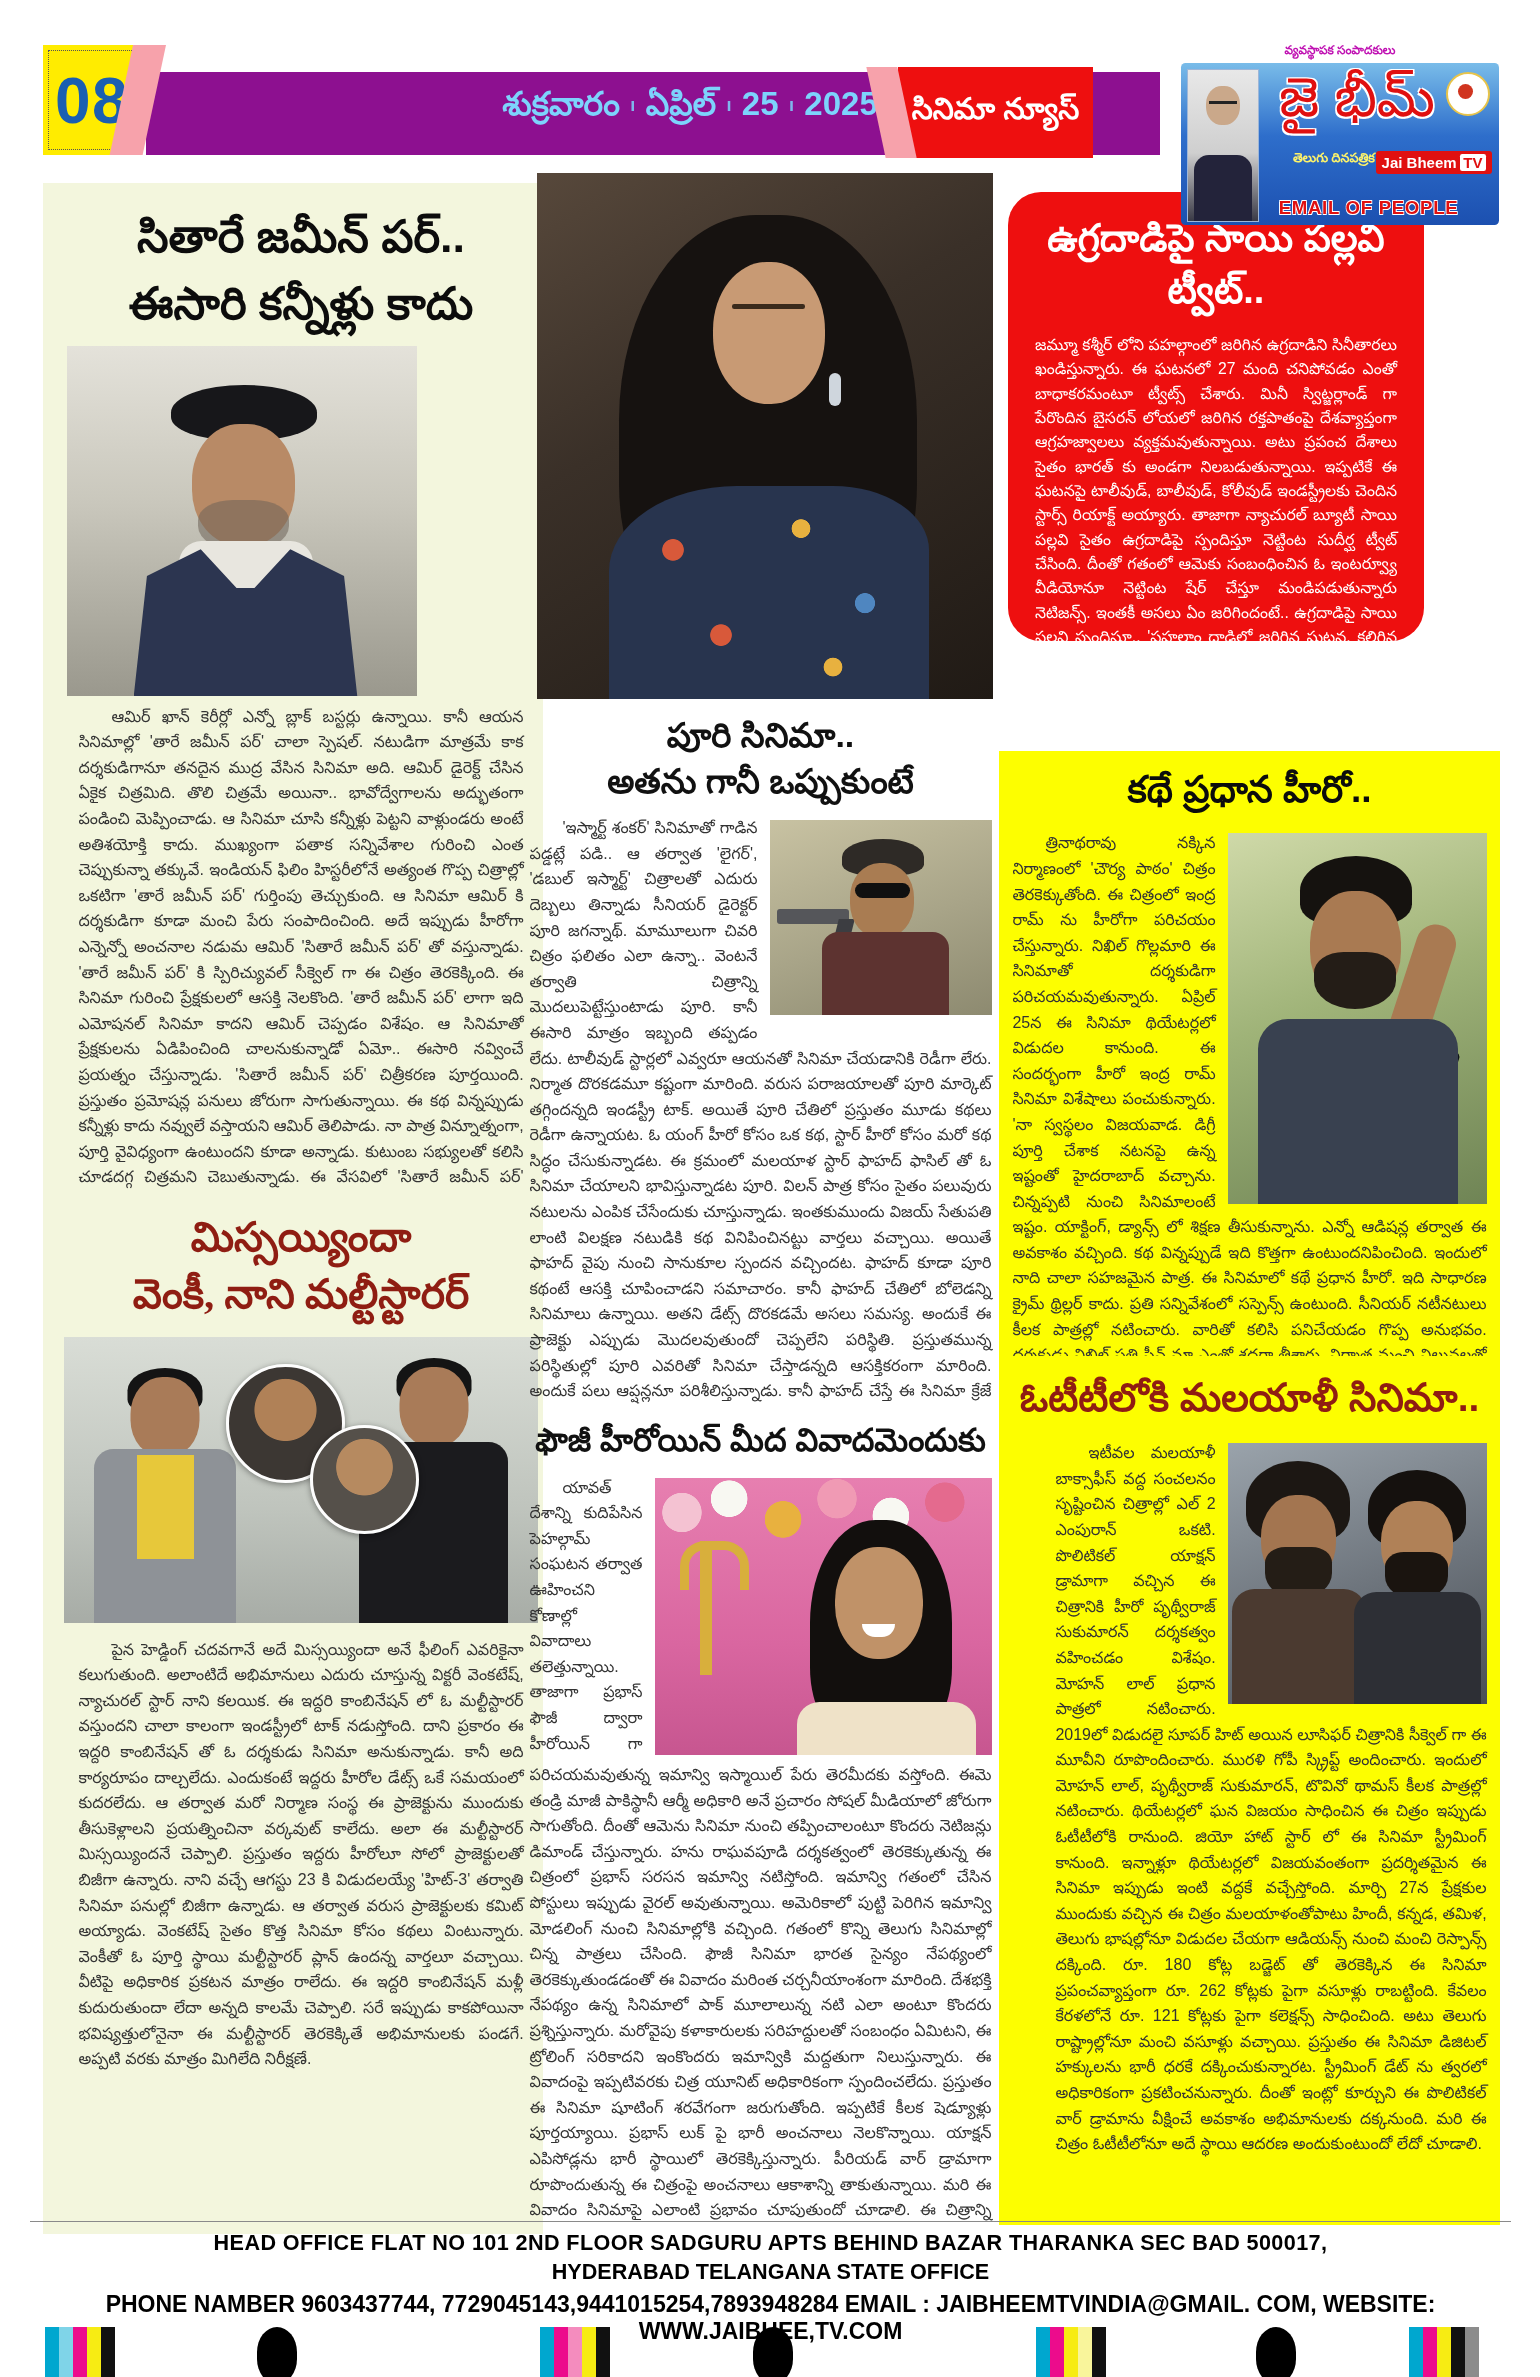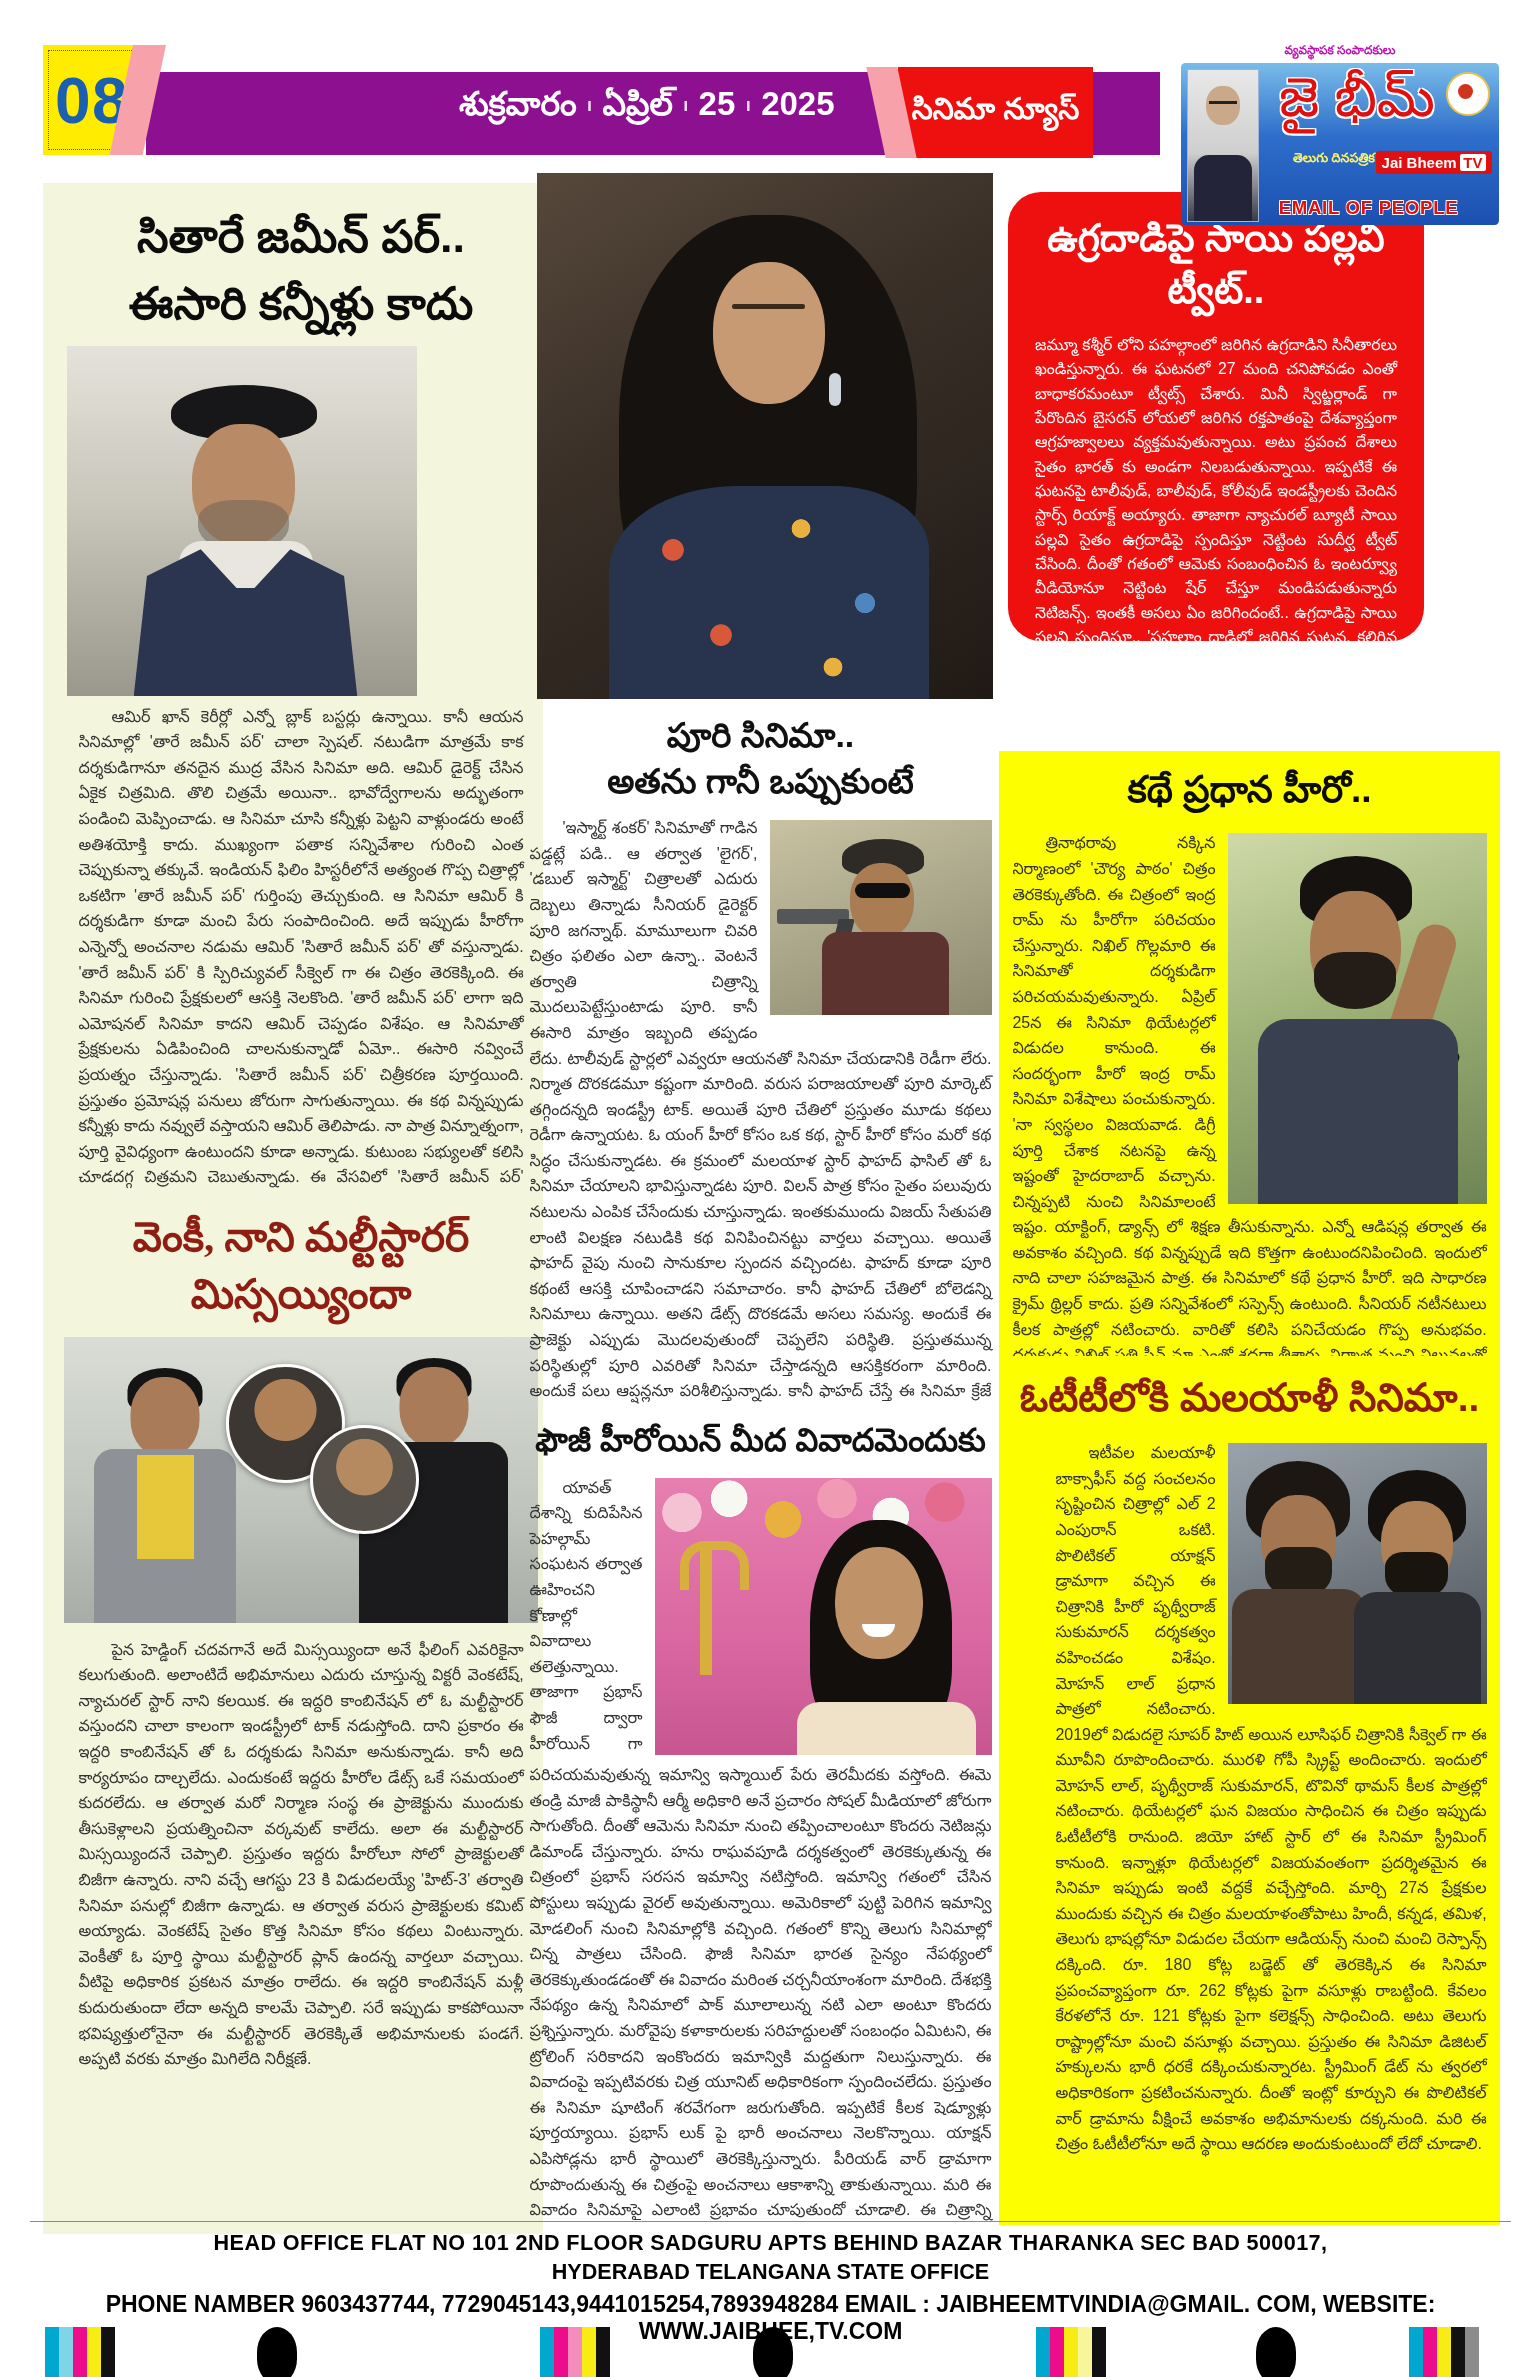--- a/index.html
+++ b/index.html
@@ -9,22 +9,22 @@
   
   .pagenum-box{position:absolute;left:43px;top:45px;width:98px;height:110px;
     background:var(--pagenum-yellow,#ffec00);z-index:5;}
   .pagenum-box .dots{position:absolute;inset:5.2px;border:1.5px dotted #555;}
   .pagenum-box .num{position:absolute;left:0;right:0;top:19.4px;text-align:center;
     font-size:64px;font-weight:bold;color:var(--pagenum-blue,#1b5fb1);letter-spacing:1.5px;}
   .pagenum-box::after{content:"";position:absolute;right:-25px;top:0;width:33px;height:110px;
     background:var(--pink,#f7a2ab);transform:skewX(-12deg);transform-origin:top;}
   .purple-bar{position:absolute;left:146px;top:72px;width:1014px;height:83px;
     background:var(--masthead-purple,#8d1090);z-index:2;}
-  .date-line{position:absolute;left:313px;top:13.4px;width:462px;
-    color:#ffffff;font-size:33px;font-weight:bold;white-space:nowrap;}
+  .date-line{position:absolute;left:313px;top:13.4px;width:462px;text-align:center;
+    color:#7dd3fc;font-size:33px;font-weight:bold;white-space:nowrap;}
   .date-line i{font-style:normal;font-size:18px;opacity:.85;margin:0 10.4px;vertical-align:4.5px;}
   .badge-red{position:absolute;left:898px;top:67px;width:195px;height:91px;
     background:var(--badge-red,#ee0f0f);z-index:4;display:flex;align-items:center;justify-content:center;}
   .badge-red::before{content:"";position:absolute;left:-22.4px;top:0;width:31px;height:91px;
     background:var(--pink,#f7a2ab);transform:skewX(12deg);}
   .badge-red span{color:#fff;font-size:30px;font-weight:bold;}
   .logo-block{position:absolute;left:1181px;top:63px;width:318px;height:162px;z-index:6;
     background:linear-gradient(180deg,#79bce9 0%,#2e6ecb 45%,#1c50b0 100%);
     border-radius:4.5px;overflow:hidden;}
   .tiny-top{position:absolute;left:1181px;top:43px;width:318px;text-align:center;
@@ -227,22 +227,22 @@
       <div class="beard"></div>
       <div class="shirt"></div>
       <div class="vest"></div>
     </div>
 
     <div class="body-text left-body1">
       <span class="indent"></span><span>ఆమిర్ ఖాన్ కెరీర్లో ఎన్నో బ్లాక్ బస్టర్లు ఉన్నాయి. కానీ ఆయన సినిమాల్లో 'తారే జమీన్ పర్' చాలా స్పెషల్. నటుడిగా మాత్రమే కాక దర్శకుడిగానూ తనదైన ముద్ర వేసిన సినిమా అది. ఆమిర్ డైరెక్ట్ చేసిన ఏకైక చిత్రమిది. తొలి చిత్రమే అయినా.. భావోద్వేగాలను అద్భుతంగా పండించి మెప్పించాడు. ఆ సినిమా చూసి కన్నీళ్లు పెట్టని వాళ్లుండరు అంటే అతిశయోక్తి కాదు. ముఖ్యంగా పతాక సన్నివేశాల గురించి ఎంత చెప్పుకున్నా తక్కువే. ఇండియన్ ఫిలిం హిస్టరీలోనే అత్యంత గొప్ప చిత్రాల్లో ఒకటిగా 'తారే జమీన్ పర్' గుర్తింపు తెచ్చుకుంది. ఆ సినిమా ఆమిర్ కి దర్శకుడిగా కూడా మంచి పేరు సంపాదించింది. అదే ఇప్పుడు హీరోగా ఎన్నెన్నో అంచనాల నడుమ ఆమిర్ 'సితారే జమీన్ పర్' తో వస్తున్నాడు. 'తారే జమీన్ పర్' కి స్పిరిచ్యువల్ సీక్వెల్ గా ఈ చిత్రం తెరకెక్కింది. ఈ సినిమా గురించి ప్రేక్షకులలో ఆసక్తి నెలకొంది. 'తారే జమీన్ పర్' లాగా ఇది ఎమోషనల్ సినిమా కాదని ఆమిర్ చెప్పడం విశేషం. ఆ సినిమాతో ప్రేక్షకులను ఏడిపించింది చాలనుకున్నాడో ఏమో.. ఈసారి నవ్వించే ప్రయత్నం చేస్తున్నాడు. 'సితారే జమీన్ పర్' చిత్రీకరణ పూర్తయింది. ప్రస్తుతం ప్రమోషన్ల పనులు జోరుగా సాగుతున్నాయి. ఈ కథ విన్నప్పుడు కన్నీళ్లు కాదు నవ్వులే వస్తాయని ఆమిర్ తెలిపాడు. నా పాత్ర విన్నూత్నంగా, పూర్తి వైవిధ్యంగా ఉంటుందని కూడా అన్నాడు. కుటుంబ సభ్యులతో కలిసి చూడదగ్గ చిత్రమని చెబుతున్నాడు. ఈ వేసవిలో 'సితారే జమీన్ పర్' విడుదలవుతుంది.</span>
     </div>
 
     <div class="venky-headline">
+      <div>మిస్సయ్యిందా</div>
       <div>వెంకీ, నాని మల్టీస్టారర్</div>
-      <div>మిస్సయ్యిందా</div>
     </div>
 
     <div class="fig venky">
       <div class="man m1">
         <div class="hairc"></div>
         <div class="head"></div>
         <div class="torso"></div>
         <div class="tee"></div>
       </div>
       <div class="man m2">

